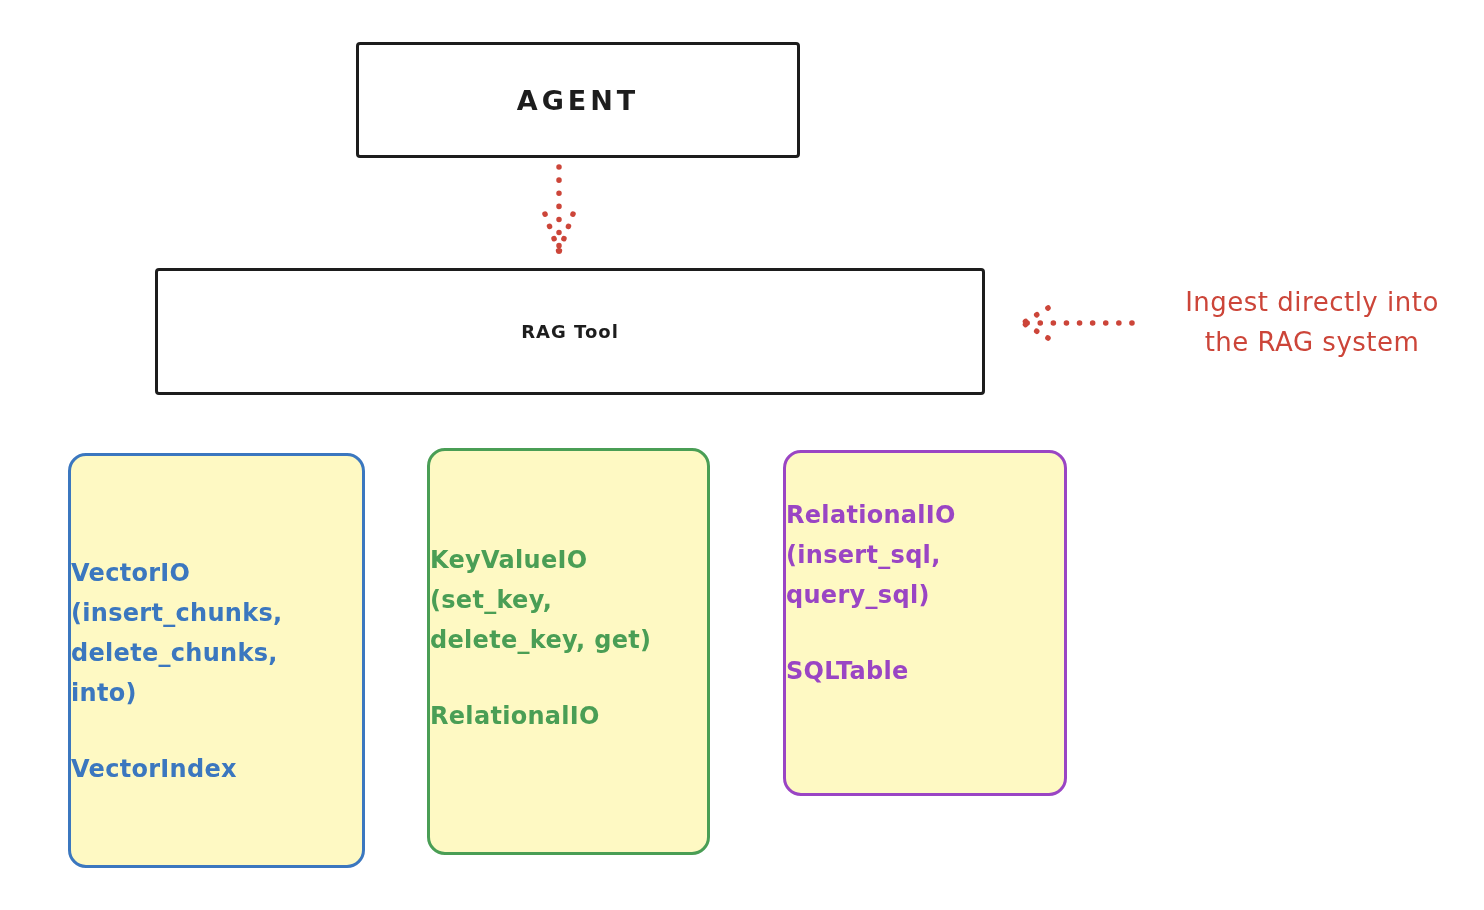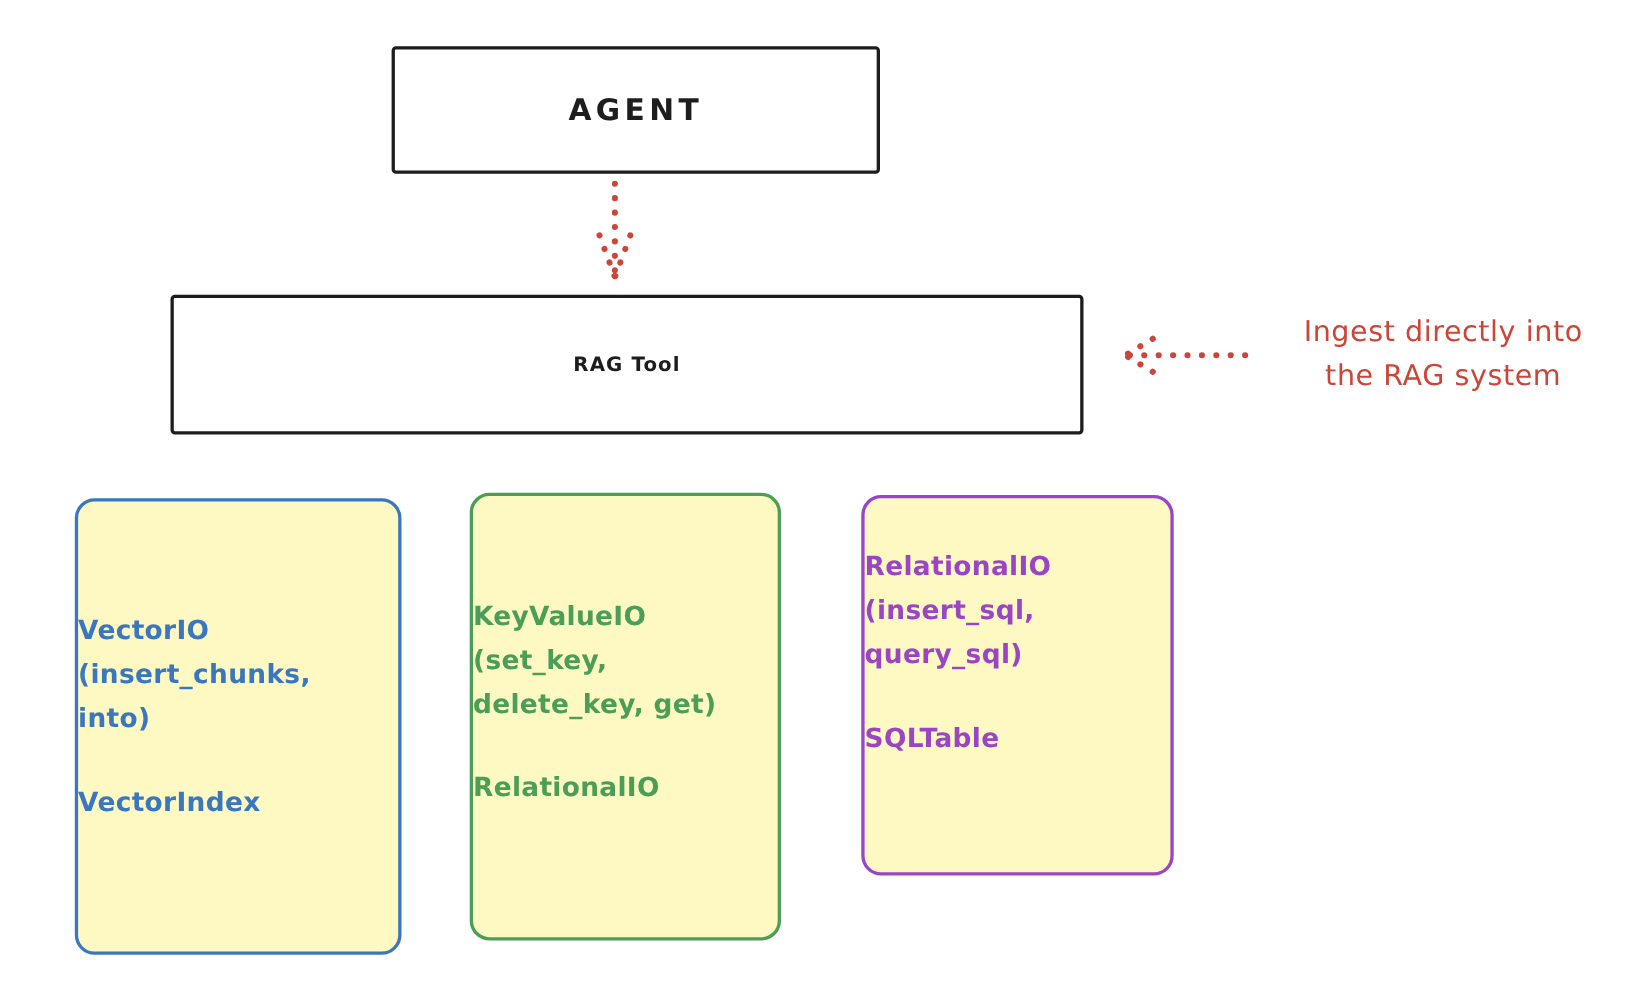--- a/index.html
+++ b/index.html
@@ -114,20 +114,21 @@
   </svg>
 
   <div class="annotation" style="color: rgb(204, 69, 57);">
     <div>Ingest directly into</div>
     <div>the RAG system</div>
   </div>
 
   <div class="backend-node backend-vector" style="border-color: rgb(59, 119, 191); color: rgb(59, 119, 191);">
     <div class="io-line">VectorIO</div>
     <div class="io-line">(insert_chunks,</div>
+    <div class="io-line">delete_chunks,</div>
     <div class="io-line">into)</div>
     <div class="index-label">VectorIndex</div>
   </div>
 
   <div class="backend-node backend-keyvalue" style="border-color: rgb(74, 158, 85); color: rgb(74, 158, 85);">
     <div class="io-line">KeyValueIO</div>
     <div class="io-line">(set_key,</div>
     <div class="io-line">delete_key, get)</div>
     <div class="index-label">RelationalIO</div>
   </div>

